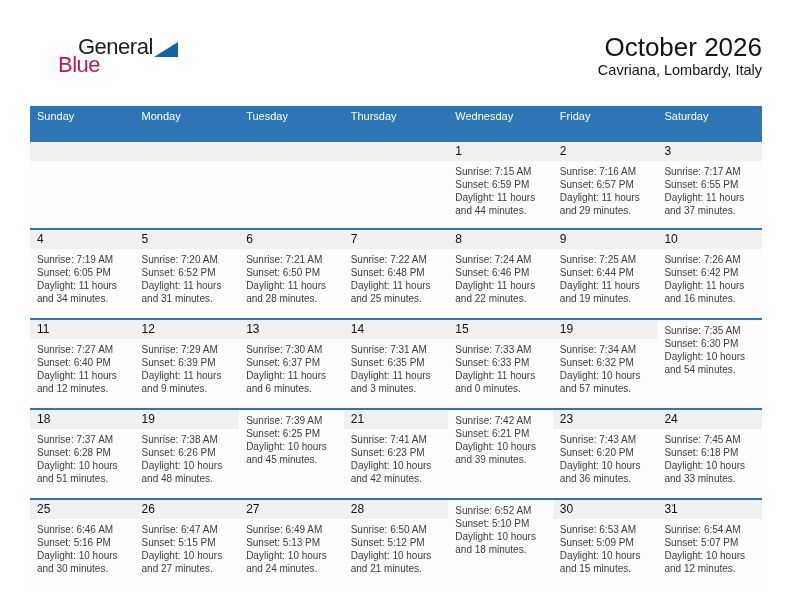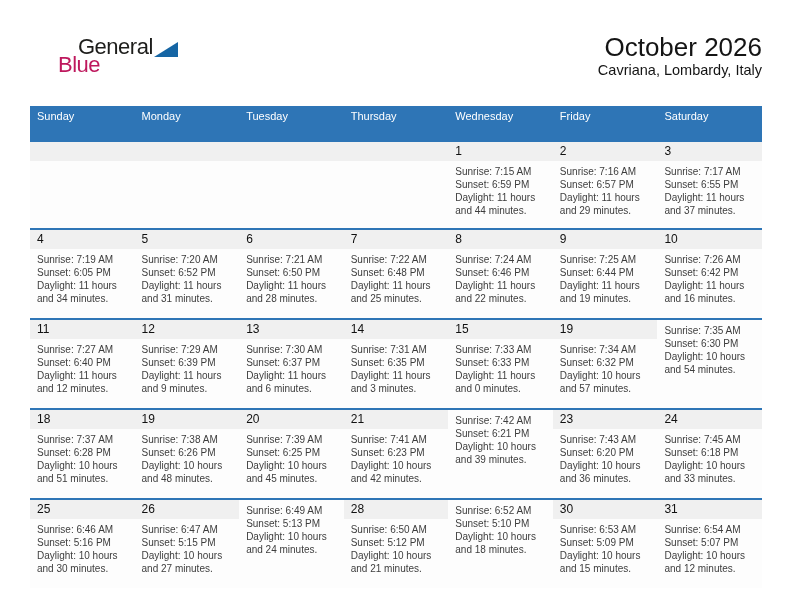--- a/index.html
+++ b/index.html
@@ -383,23 +383,20 @@
       <span class="day-num">19</span>
     </div>
     <div class="day-details">
       <div class="detail-line">Sunrise: 7:38 AM</div>
       <div class="detail-line">Sunset: 6:26 PM</div>
       <div class="detail-line">Daylight: 10 hours</div>
       <div class="detail-line">and 48 minutes.</div>
     </div>
   </div>
           <div class="day-cell">
-    <div class="day-band">
-      <span class="day-num">20</span>
-    </div>
     <div class="day-details">
       <div class="detail-line">Sunrise: 7:39 AM</div>
       <div class="detail-line">Sunset: 6:25 PM</div>
       <div class="detail-line">Daylight: 10 hours</div>
       <div class="detail-line">and 45 minutes.</div>
     </div>
   </div>
           <div class="day-cell">
     <div class="day-band">
       <span class="day-num">21</span>
@@ -459,20 +456,23 @@
       <span class="day-num">26</span>
     </div>
     <div class="day-details">
       <div class="detail-line">Sunrise: 6:47 AM</div>
       <div class="detail-line">Sunset: 5:15 PM</div>
       <div class="detail-line">Daylight: 10 hours</div>
       <div class="detail-line">and 27 minutes.</div>
     </div>
   </div>
           <div class="day-cell">
+    <div class="day-band">
+      <span class="day-num">27</span>
+    </div>
     <div class="day-details">
       <div class="detail-line">Sunrise: 6:49 AM</div>
       <div class="detail-line">Sunset: 5:13 PM</div>
       <div class="detail-line">Daylight: 10 hours</div>
       <div class="detail-line">and 24 minutes.</div>
     </div>
   </div>
           <div class="day-cell">
     <div class="day-band">
       <span class="day-num">28</span>

